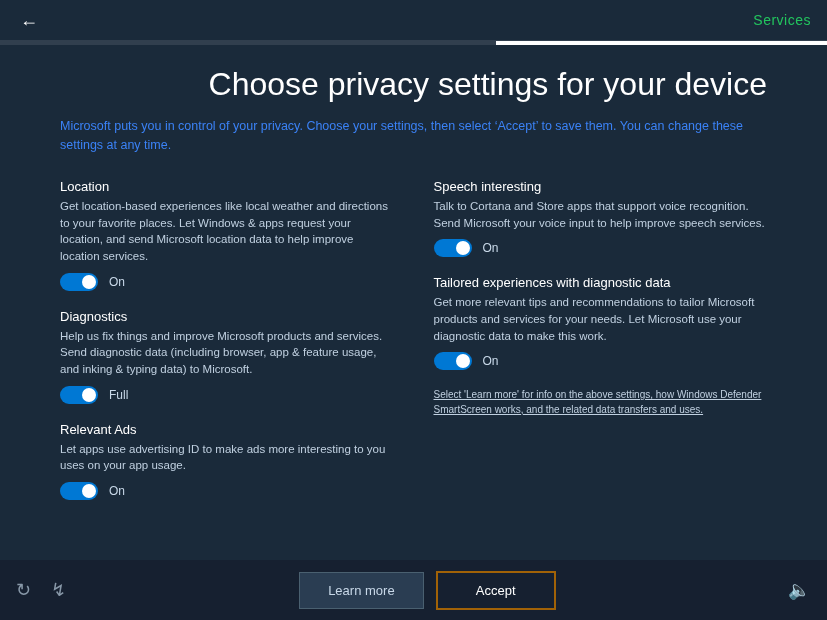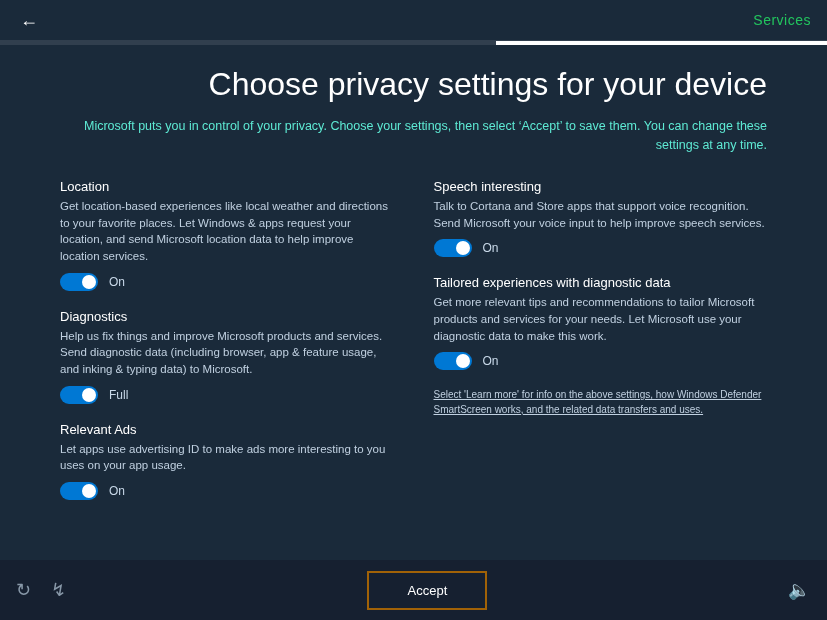--- a/index.html
+++ b/index.html
@@ -72,22 +72,22 @@
       font-size: 32px;
       font-weight: 300;
       text-align: right;
       color: #ffffff;
       margin-bottom: 14px;
       line-height: 1.2;
     }
 
     .page-subtitle {
       font-size: 12.5px;
-      text-align: right;
-      color: #5eead4;
+      text-align: left;
+      color: #3b82f6;
       line-height: 1.5;
       margin-bottom: 24px;
     }
 
     
     .settings-grid {
       display: grid;
       grid-template-columns: 1fr 1fr;
       gap: 0 40px;
     }
@@ -284,16 +284,17 @@
     </div>
   </div>
 </div>
 
 <div class="bottom-bar">
   <div class="bottom-icons">
     <span class="bottom-icon">↻</span>
     <span class="bottom-icon">↯</span>
   </div>
   <div class="bottom-actions">
+    <button class="btn-learn">Learn more</button>
     <button class="btn-accept">Accept</button>
   </div>
   <span class="bottom-right-icon">🔈</span>
 </div>
 
 </body></html>

